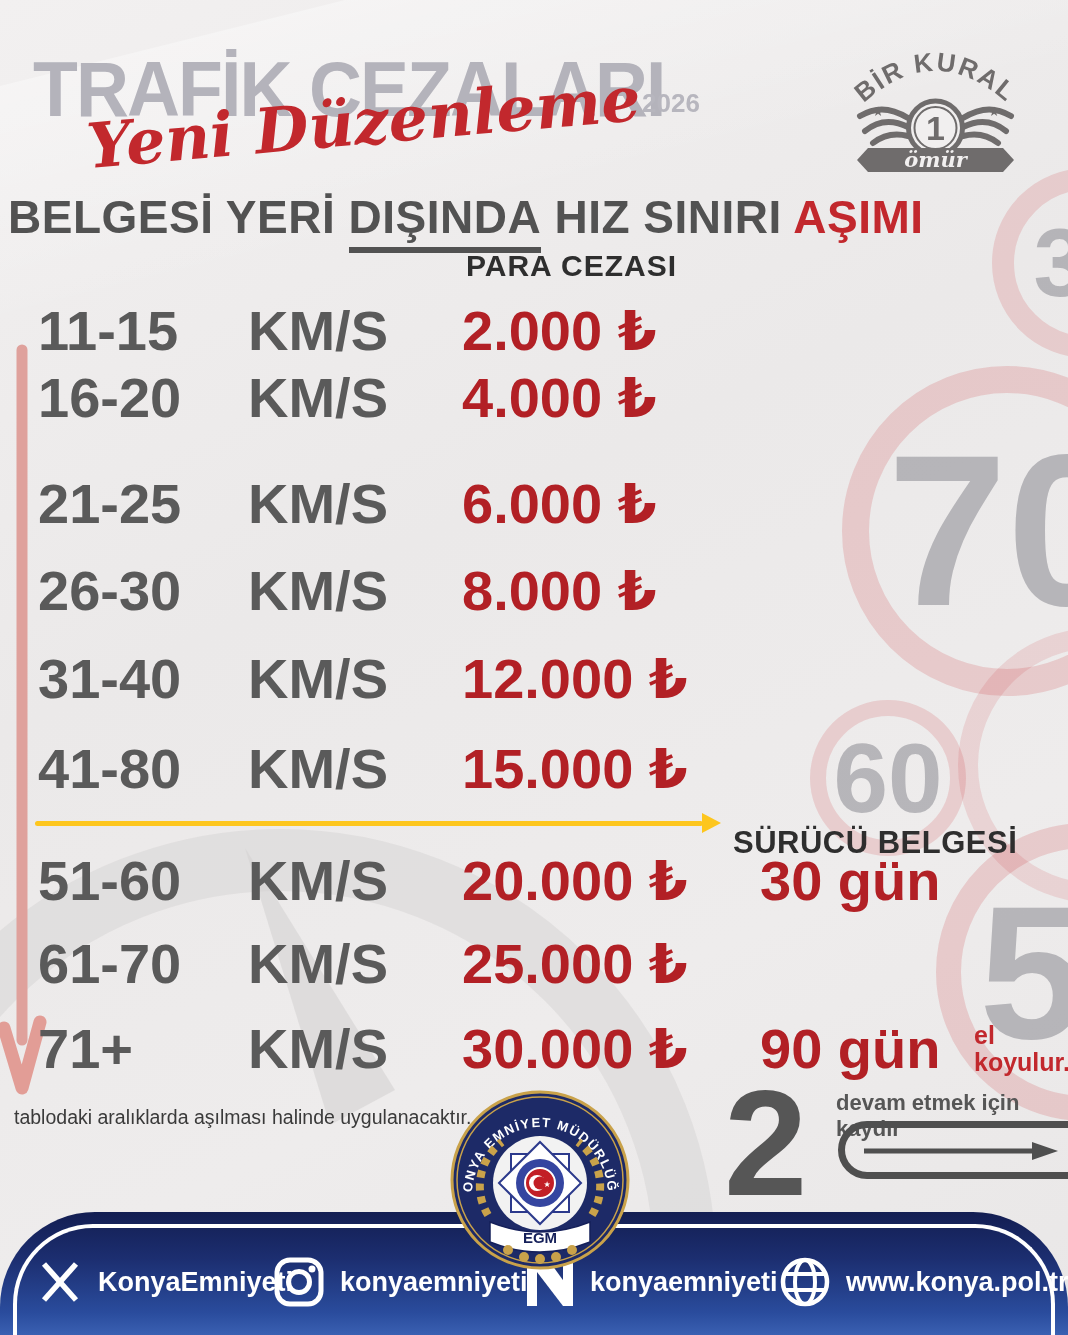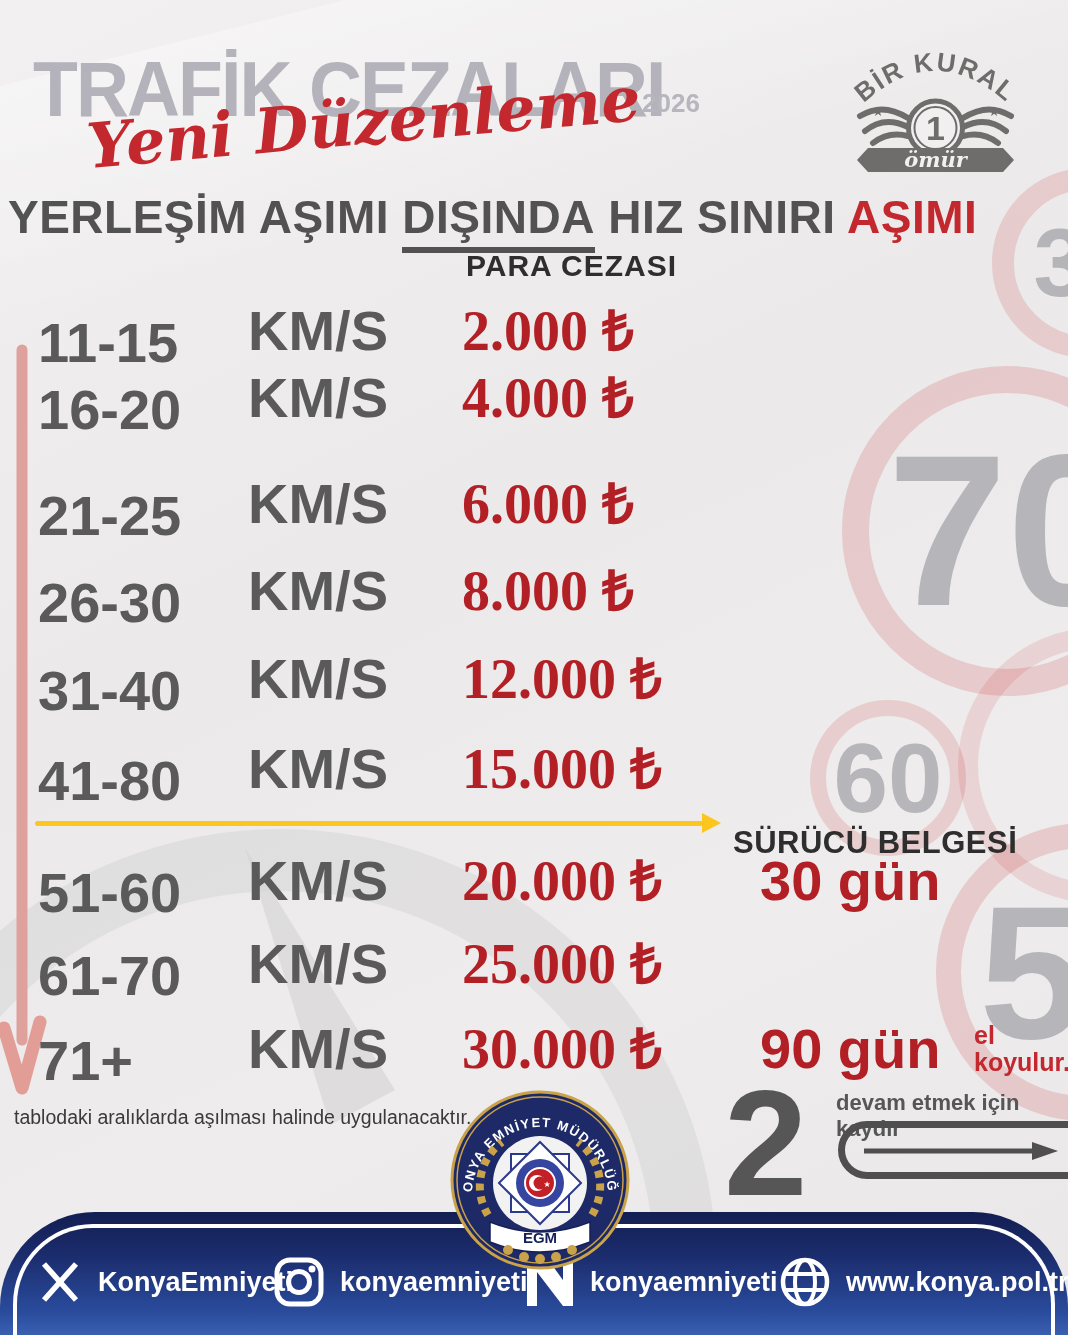--- a/index.html
+++ b/index.html
@@ -34,23 +34,23 @@
            white-space:nowrap;letter-spacing:.5px;z-index:2;}
   .heading .u{display:inline-block;border-bottom:6px solid #525252;padding-bottom:3px;}
   .heading .accent{color:#c2282d;}
 
   .fine-header{position:absolute;left:466px;top:249px;font-size:30px;font-weight:900;
                color:#2e2e2e;letter-spacing:1px;z-index:2;}
 
   
   .row{position:absolute;left:0;width:1068px;height:64px;font-size:56px;font-weight:900;
        line-height:62px;z-index:2;}
-  .row .range{position:absolute;left:38px;color:#5a5a5a;margin-top:12px;}
+  .row .range{position:absolute;left:38px;color:#5a5a5a;}
   .row .unit{position:absolute;left:248px;color:#5a5a5a;}
-  .row .fine{position:absolute;left:462px;color:#b22025;font-family:Liberation Serif, serif;}
+  .row .fine{position:absolute;left:462px;color:#b22025;}
   .row .days{position:absolute;left:760px;color:#b22025;}
   .row .note{position:absolute;left:974px;top:4px;font-size:25px;line-height:27px;
              font-weight:800;color:#c2282d;}
 
   .left-arrow{position:absolute;left:0;top:340px;z-index:1;}
 
   .divider-line{position:absolute;left:35px;top:821px;width:668px;height:5px;background:#fdc61e;border-radius:3px;z-index:2;}
   .divider-arrow{position:absolute;left:702px;top:813px;width:0;height:0;z-index:2;
                  border-left:19px solid #fdc61e;border-top:10px solid transparent;border-bottom:10px solid transparent;}
   .license-header{position:absolute;left:733px;top:803px;font-size:31px;font-weight:900;
@@ -127,21 +127,21 @@
         <path d="M60,91 C42,82 28,86 17,95"></path>
         <path d="M60,100 C45,96 34,100 25,107"></path>
     </g>
     <circle cx="87.5" cy="92" r="27" fill="#f1efef" stroke="#6f6c6c" stroke-width="5"></circle>
     <circle cx="87.5" cy="92" r="21" fill="none" stroke="#6f6c6c" stroke-width="2"></circle>
     <text x="87.5" y="104" font-size="34" font-weight="900" fill="#6f6c6c" text-anchor="middle">1</text>
     <path d="M20,112 L155,112 L166,124 L155,136 L20,136 L9,124 Z" fill="#6f6c6c"></path>
     <text x="87.5" y="131" font-size="21" font-weight="bold" font-style="italic" font-family="DejaVu Serif,serif" fill="#f2f0f0" text-anchor="middle">ömür</text>
   </svg>
 
-  <div class="heading"><span>YERLEŞİM AŞIMI </span><span class="u">DIŞINDA</span><span> HIZ SINIRI </span><span class="accent">AŞIMI</span></div>
+  <div class="heading"><span>BELGESİ YERİ </span><span class="u">DIŞINDA</span><span> HIZ SINIRI </span><span class="accent">AŞIMI</span></div>
 
   <div class="fine-header">PARA CEZASI</div>
 
   <svg class="left-arrow" width="60" height="770">
     <line x1="22" y1="10" x2="22" y2="700" stroke="#dfa19c" stroke-width="11" stroke-linecap="round"></line>
     <path d="M4,688 L22,748 L40,682" fill="none" stroke="#e29d96" stroke-width="13" stroke-linecap="round" stroke-linejoin="round"></path>
   </svg>
 
   <div class="row" style="top:300px">
     <span class="range">11-15</span>

